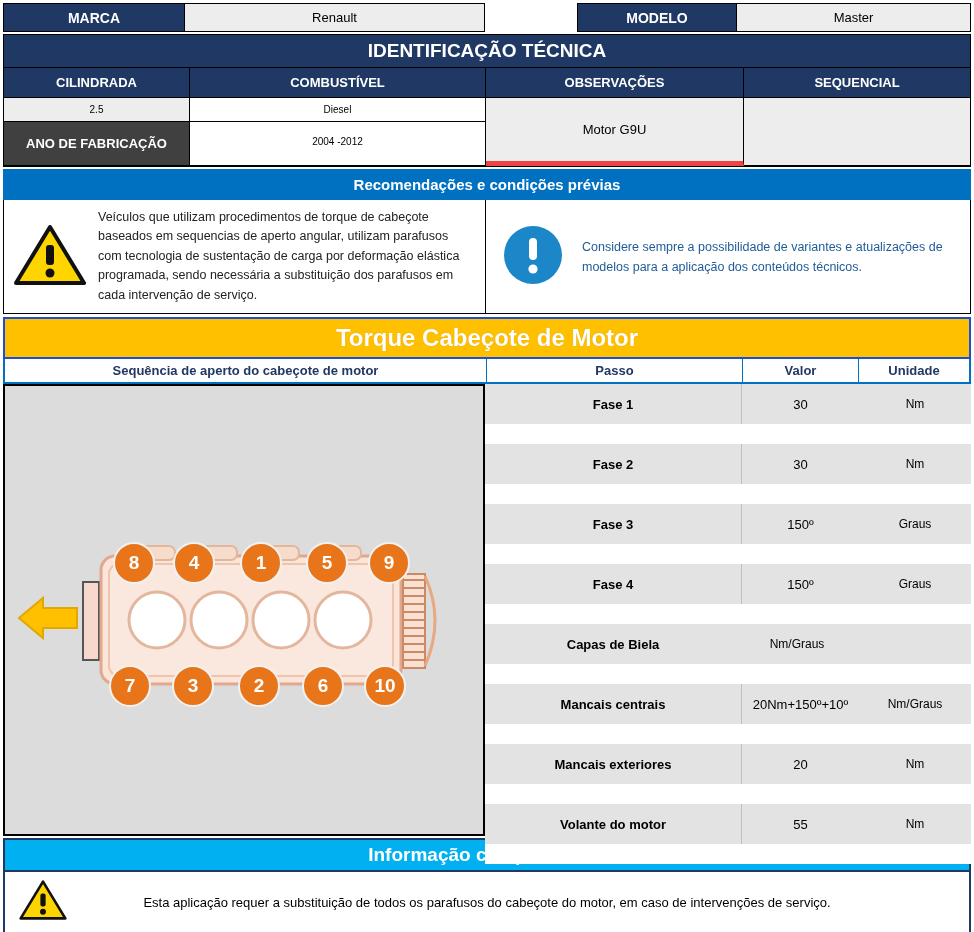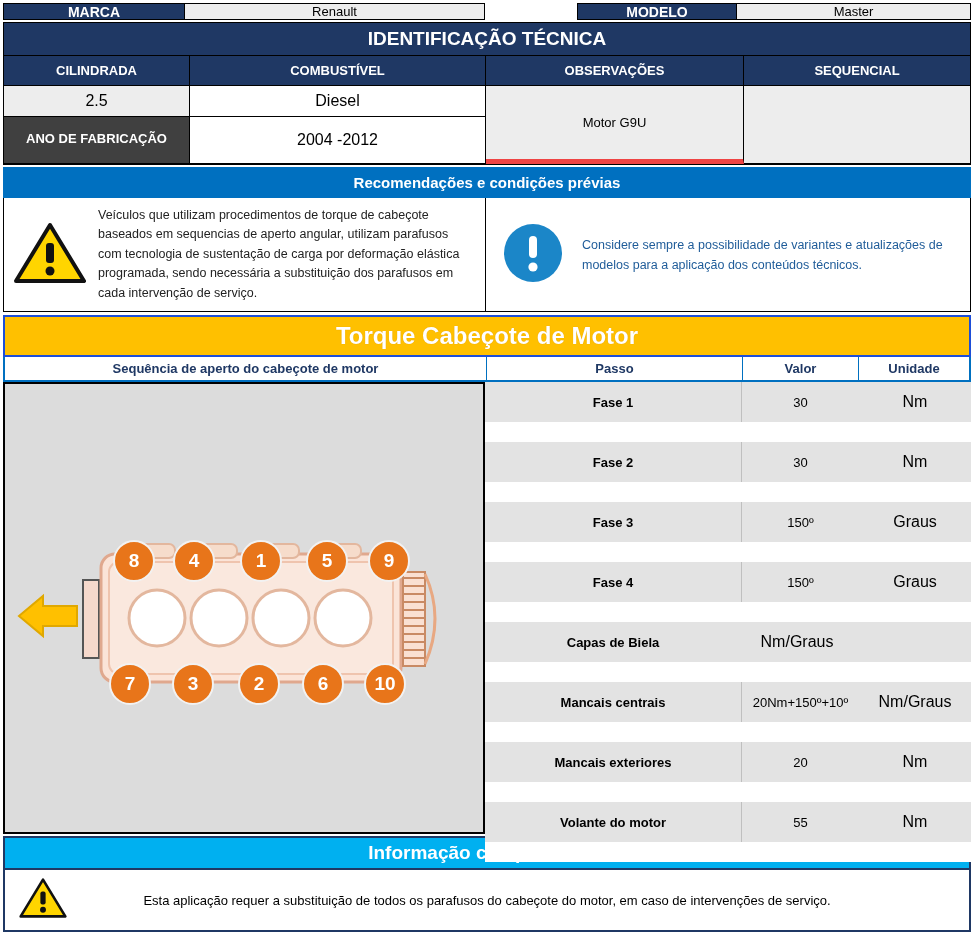--- a/index.html
+++ b/index.html
@@ -13,21 +13,21 @@
     width: 974px;
     height: 932px;
     position: relative;
     background: #ffffff;
     overflow: hidden;
   }
 
   
   .top-row {
     display: flex;
-    height: 20px;
+    height: 32px;
     width: 974px;
     padding: 3px 3px 0 3px;
     gap: 0;
   }
   .hdr-label {
     background: #1F3864;
     color: #ffffff;
     font-weight: bold;
     font-size: 14px;
     display: flex;
@@ -74,21 +74,21 @@
     border-bottom: 1px solid #000;
   }
   .c1 { width: 186px; }
   .c2 { width: 296px; }
   .c3 { width: 258px; }
   .c4 { width: 226px; border-right: none; }
 
   .id-row2 { display: flex; }
   .cell {
     background: #EDEDED;
-    font-size: 16px;
+    font-size: 10px;
     text-align: center;
     padding: 6px 0;
     border-right: 1px solid #000;
     border-bottom: 1px solid #000;
   }
   .cell.white { background: #ffffff; }
   .cell.navy {
     background: #404040;
     color: #fff;
     font-weight: bold;
@@ -216,21 +216,21 @@
   .step-row { display: flex; height: 40px; }
   .step-row.spacer { height: 20px; }
   .sc {
     display: flex;
     align-items: center;
     justify-content: center;
     font-size: 13px;
   }
   .sc-passo { width: 256px; font-weight: bold; color: #000; }
   .sc-valor { width: 118px; border-left: 1px solid #bfbfbf; }
-  .sc-unid  { width: 112px; font-size: 16px; }
+  .sc-unid  { width: 112px; font-size: 12px; }
   .band-grey { background: #E3E3E3; }
   .band-white { background: #ffffff; }
 
   
   .info-bar {
     width: 968px;
     margin: 2px 3px 0 3px;
     background: #00B0F0;
     color: #fff;
     font-size: 19px;

